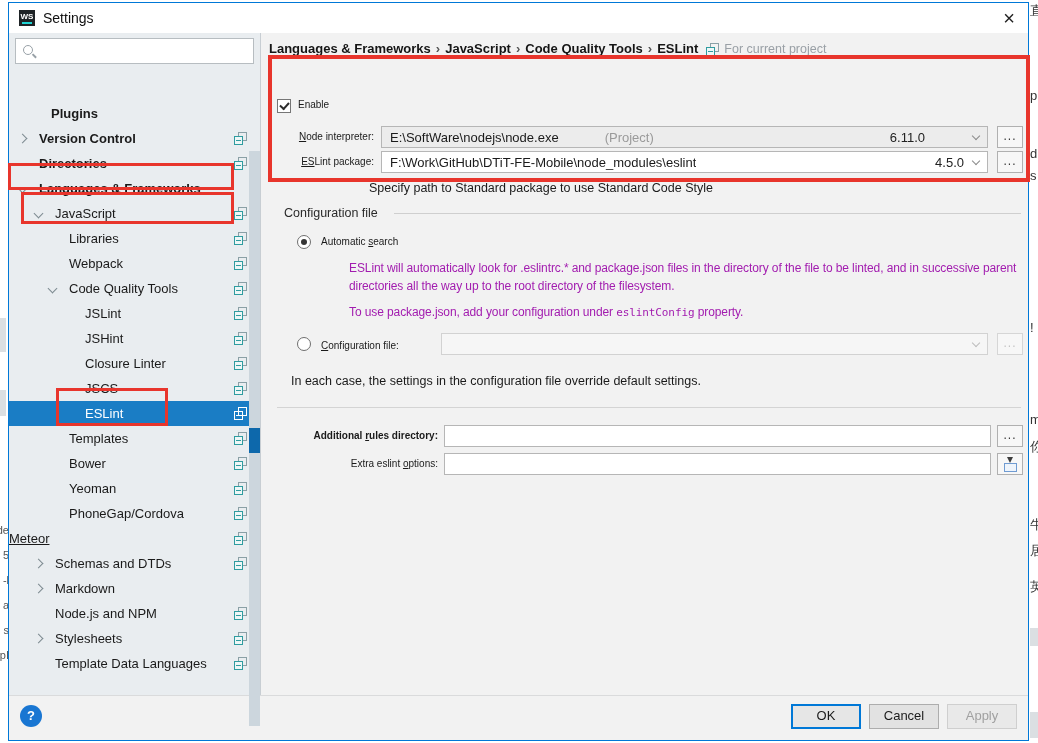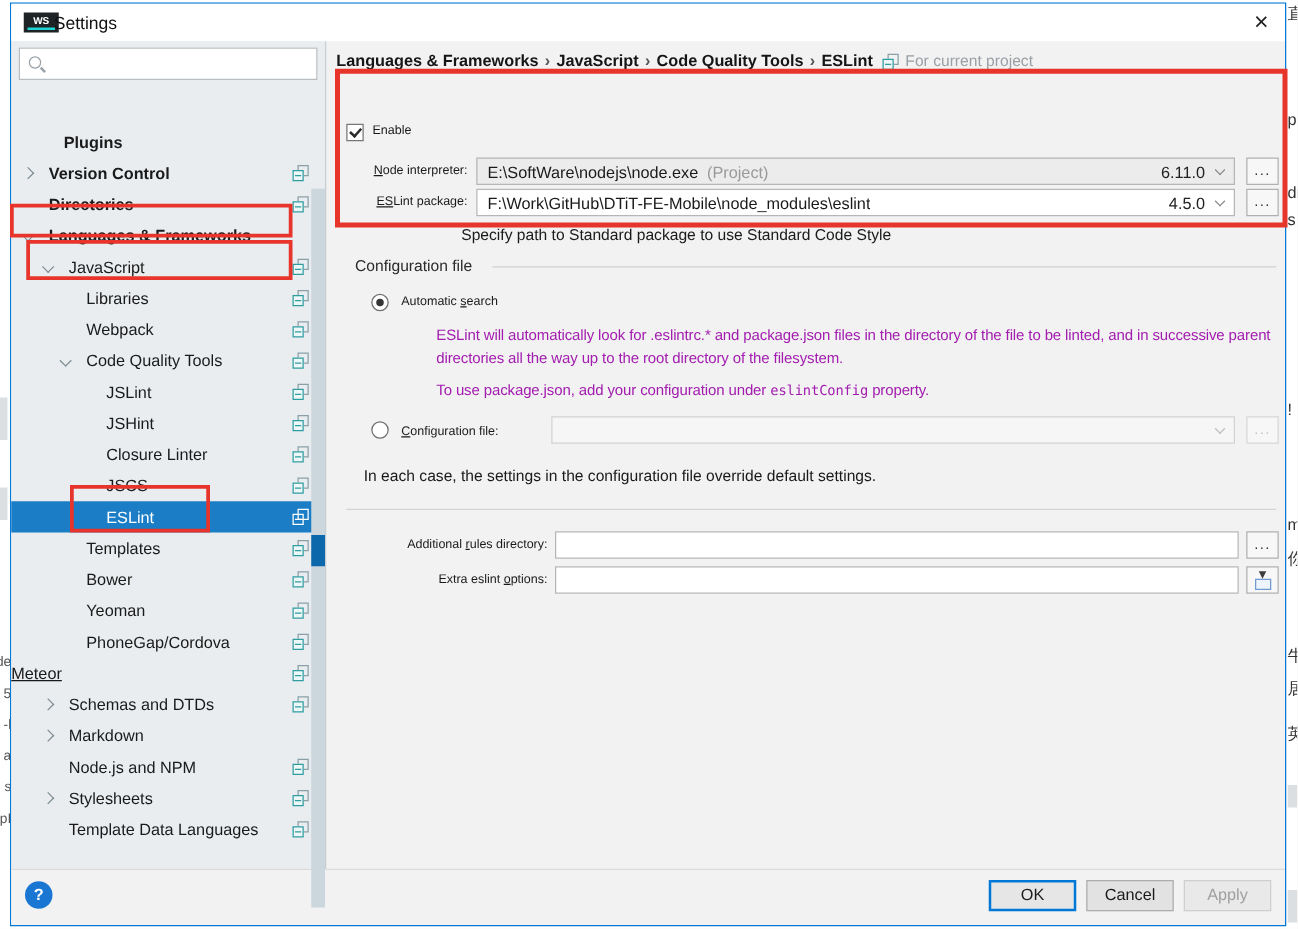--- a/index.html
+++ b/index.html
@@ -5,21 +5,21 @@
   html,body{margin:0;padding:0;}
   body{
     width:1038px;height:743px;position:relative;overflow:hidden;background:#ffffff;
     font-family:"Liberation Sans", sans-serif;color:#1a1a1a;
     -webkit-font-smoothing:antialiased;
   }
   
   .window{position:absolute;left:8px;top:2px;width:1021px;height:739px;
     border:1px solid #0078d7;background:#f2f2f2;box-sizing:border-box;}
   .titlebar{position:absolute;left:0;top:0;right:0;height:30px;background:#ffffff;}
-  .wsbadge{position:absolute;left:10px;top:7px;width:28px;height:16px;background:#1e2326;
+  .wsbadge{position:absolute;left:10px;top:7px;width:16px;height:16px;background:#1e2326;
     color:#ffffff;font-size:8px;font-weight:bold;text-align:center;line-height:14px;}
   .wsbadge::after{content:"";position:absolute;left:3px;right:3px;bottom:2px;height:2px;background:#1fd4d4;}
   .wtitle{position:absolute;left:34px;top:0;height:30px;line-height:30px;font-size:14px;color:#111;}
   .closebtn{position:absolute;right:6px;top:2px;width:26px;height:26px;text-align:center;
     line-height:26px;font-size:20px;color:#222;cursor:pointer;}
   
   .sidebar{position:absolute;left:0;top:30px;width:252px;height:665px;background:#e9edf0;
     border-right:1px solid #c8ced3;box-sizing:border-box;}
   .search{position:absolute;left:6px;top:5px;width:239px;height:26px;background:#fff;
     border:1px solid #b7bdc1;box-sizing:border-box;}
@@ -51,21 +51,21 @@
   .crumbs{position:absolute;left:8px;top:8px;display:flex;align-items:center;font-size:13px;white-space:nowrap;}
   .crumbs .seg{font-weight:bold;color:#151515;}
   .crumbs .sep{color:#555;padding:0 5px;font-weight:bold;}
   .crumbs .cicon{margin:0 5px 0 8px;top:1px;}
   .crumbs .scope{color:#9aa0a6;font-size:12.5px;}
   .lbl{position:absolute;font-size:10px;color:#1a1a1a;}
   .rlabel{text-align:right;line-height:22px;}
   u{text-decoration:underline;}
   .combo{position:absolute;height:22px;border:1px solid #b6b6b6;background:#fff;box-sizing:border-box;
     display:flex;align-items:center;padding:0 8px;font-size:13px;cursor:pointer;}
-  .combo.gray{background:#ececec;}
+  .combo.gray{background:#ececec;gap:39px;}
   .combo.disabled{background:#f6f6f6;border-color:#d2d2d2;}
   .combo .val{white-space:nowrap;overflow:hidden;}
   .combo .hint{color:#9a9a9a;margin-left:7px;}
   .combo .ver{margin-left:auto;color:#222;}
   .combo .chev{width:5px;height:5px;border-color:#8a8a8a;margin-left:9px;margin-top:-2px;}
   .combo.disabled .chev{border-color:#bdbdbd;}
   .browse{position:absolute;width:26px;height:22px;border:1px solid #b0b0b0;background:#f7f7f7;
     box-sizing:border-box;text-align:center;line-height:18px;font-size:12px;letter-spacing:1px;color:#333;cursor:pointer;}
   .browse.disabled{border-color:#d6d6d6;color:#c4c4c4;}
   .tinput{position:absolute;height:22px;border:1px solid #b6b6b6;background:#fff;box-sizing:border-box;
@@ -373,21 +373,21 @@
       <span class="val"></span>
       <span class="ver"></span>
       <span class="chev down"></span>
     </div>
     <div class="browse disabled" style="left:736px;top:300px;">...</div>
 
     <div class="lbl" style="left:30px;top:341px;font-size:12.5px;">In each case, the settings in the configuration file override default settings.</div>
 
     <div class="gline" style="left:16px;top:374px;width:744px;background:#d4d4d4;"></div>
 
-    <div class="lbl rlabel" style="left:8px;top:392px;width:169px;">
+    <div class="lbl rlabel" style="left:8px;top:392px;width:169px;font-weight:bold;">
       <span>Additional </span><u>r</u><span>ules directory:</span>
     </div>
     <input class="tinput" style="left: 183px; top: 392px; width: 547px;" type="text" value="">
     <div class="browse" style="left:736px;top:392px;">...</div>
 
     <div class="lbl rlabel" style="left:8px;top:420px;width:169px;">
       <span>Extra eslint </span><u>o</u><span>ptions:</span>
     </div>
     <input class="tinput" style="left: 183px; top: 420px; width: 547px;" type="text" value="">
     <div class="browse" style="left:736px;top:420px;padding:0;">

